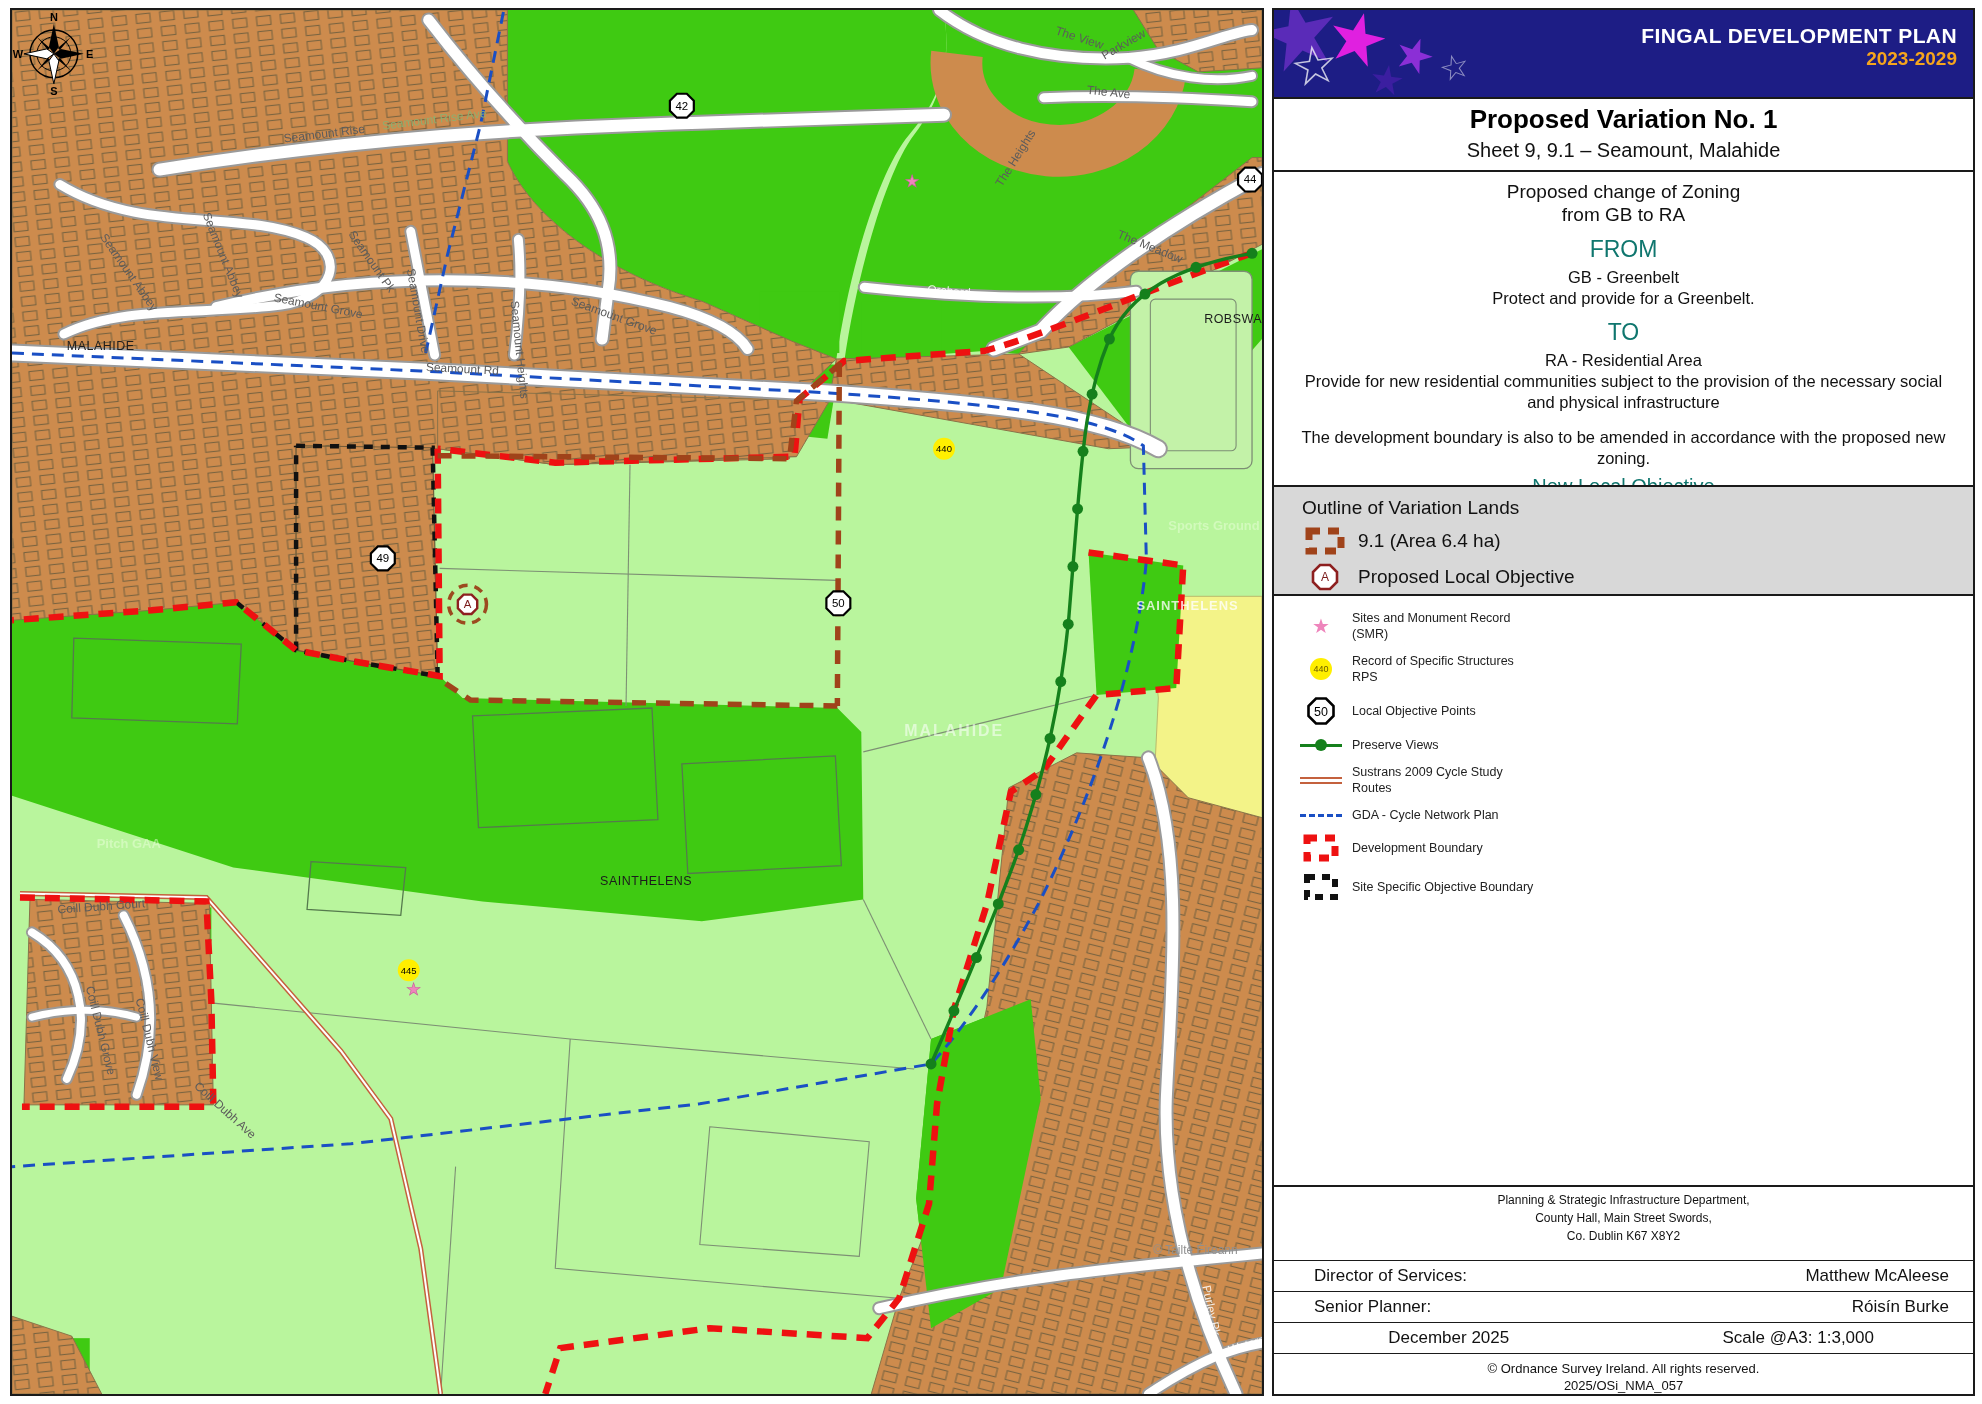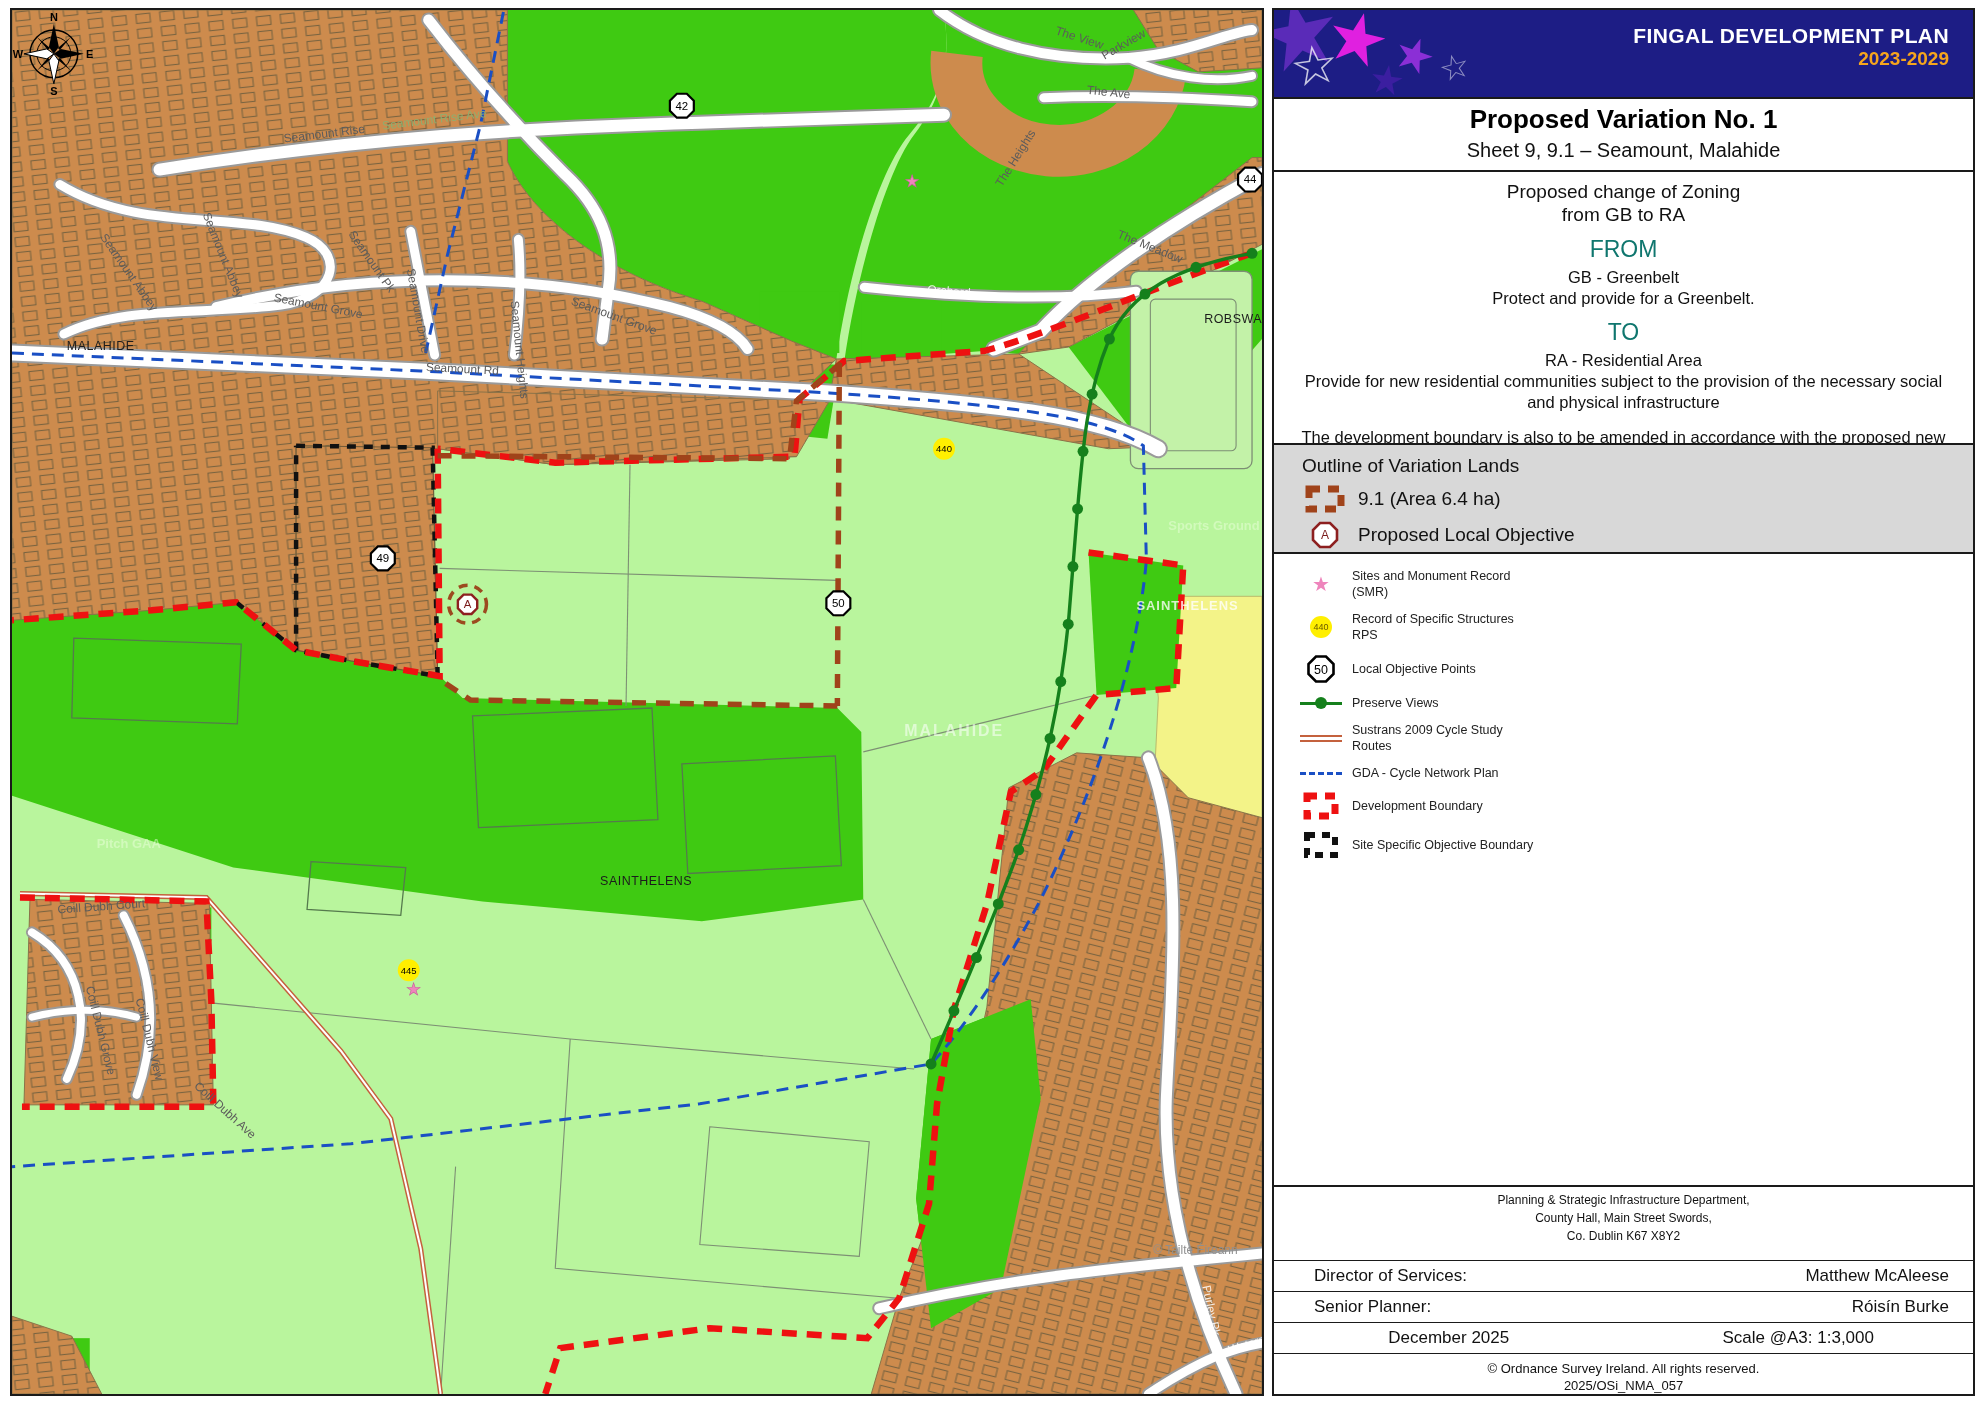--- a/index.html
+++ b/index.html
@@ -3,29 +3,29 @@
 <meta charset="utf-8">
 <style>
   html,body{margin:0;padding:0;background:#fff;font-family:"Liberation Sans",sans-serif;}
   .page{position:relative;width:1982px;height:1404px;background:#fff;overflow:hidden;}
   .map-frame{position:absolute;left:10px;top:8px;width:1254px;height:1388px;border:2px solid #1a1a1a;box-sizing:border-box;background:#b9f59d;}
   .map-frame svg{display:block;width:100%;height:100%;}
 
   .panel{position:absolute;left:1272px;top:8px;width:703px;height:1388px;border:2px solid #1a1a1a;box-sizing:border-box;background:#fff;display:flex;flex-direction:column;}
   .p-header{position:relative;height:87px;background:#1d1d85;border-bottom:2px solid #1a1a1a;overflow:hidden;flex:0 0 auto;}
   .p-header .star{position:absolute;line-height:1;user-select:none;}
-  .p-header-text{position:absolute;right:24px;top:14px;text-align:right;}
+  .p-header-text{position:absolute;right:16px;top:14px;text-align:right;}
   .p-header-title{color:#fff;font-size:21px;font-weight:bold;letter-spacing:.4px;}
   .p-header-years{color:#f6a51d;font-size:19px;font-weight:bold;}
 
   .p-titleblock{flex:0 0 auto;height:73px;border-bottom:2px solid #1a1a1a;text-align:center;padding-top:5px;box-sizing:border-box;}
   .p-title{font-size:26px;font-weight:bold;color:#000;}
   .p-subtitle{font-size:20px;color:#111;margin-top:4px;}
 
-  .p-zoning{flex:0 0 auto;height:271px;text-align:center;padding:8px 20px 0 20px;box-sizing:border-box;color:#111;}
+  .p-zoning{flex:0 0 auto;height:313px;text-align:center;padding:8px 20px 0 20px;box-sizing:border-box;color:#111;}
   .z-intro{font-size:19px;line-height:23px;}
   .z-head{font-size:23px;font-weight:normal;color:#0f766e;margin-top:10px;}
   .z-head.small{font-size:20px;margin-top:6px;}
   .z-body{font-size:16.5px;line-height:21px;margin-top:4px;}
   .z-note{font-size:16.5px;line-height:21px;margin-top:14px;}
 
   .p-outline{flex:0 0 auto;height:111px;background:#d8d8d8;border-top:2px solid #1a1a1a;border-bottom:2px solid #1a1a1a;box-sizing:border-box;padding:10px 0 0 28px;}
   .o-title{font-size:19px;color:#111;}
   .o-row{display:flex;align-items:center;margin-top:8px;}
   .o-row .o-icon{width:46px;flex:0 0 auto;display:flex;justify-content:center;}

